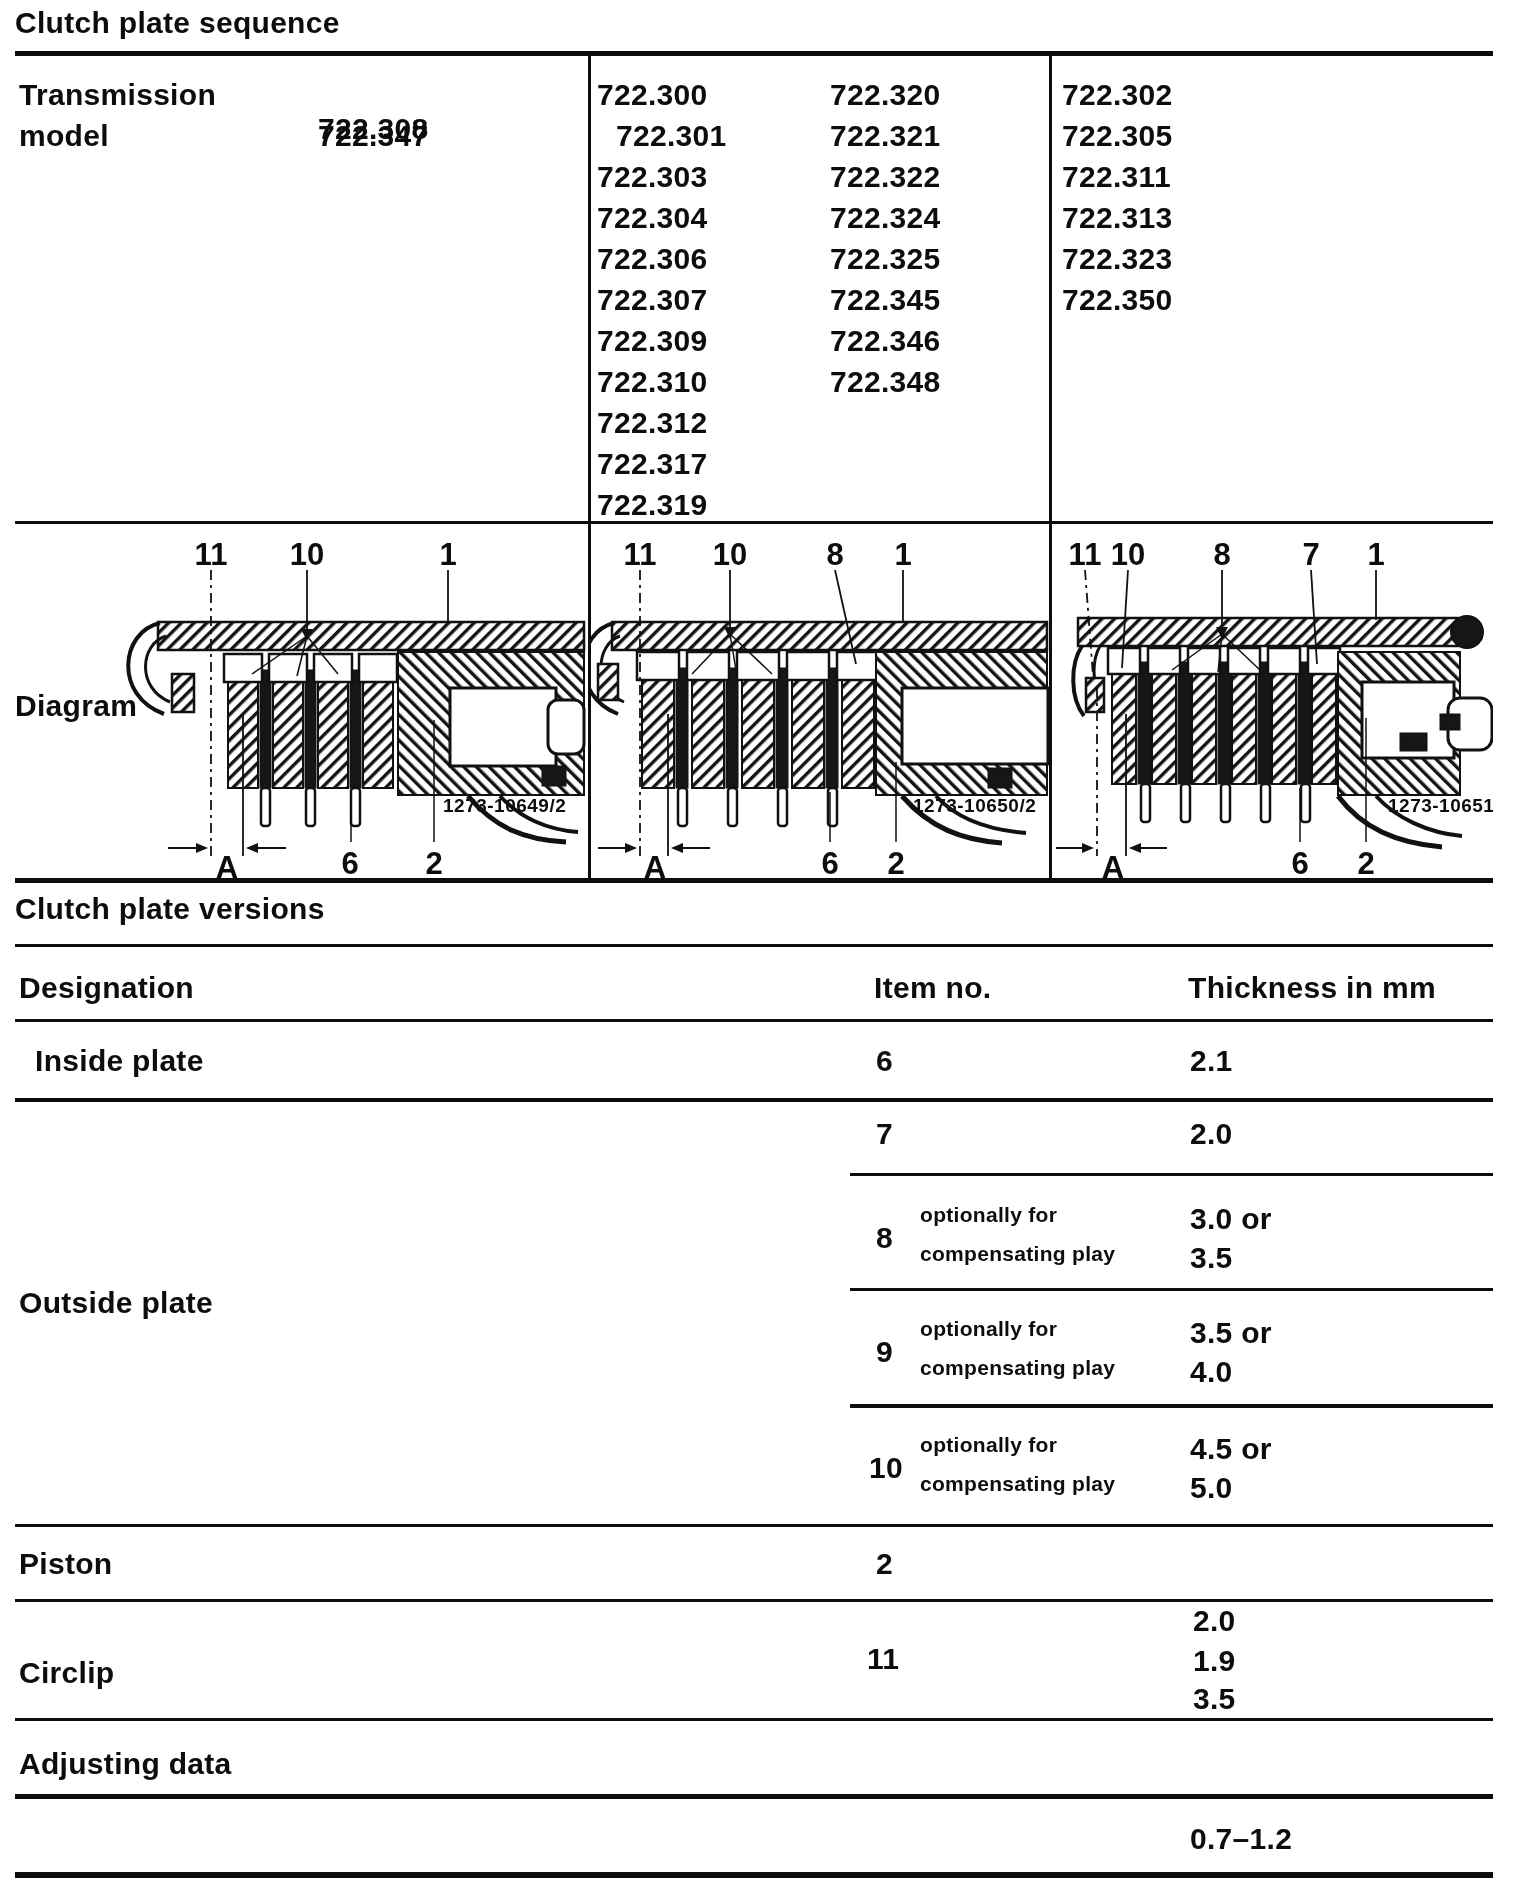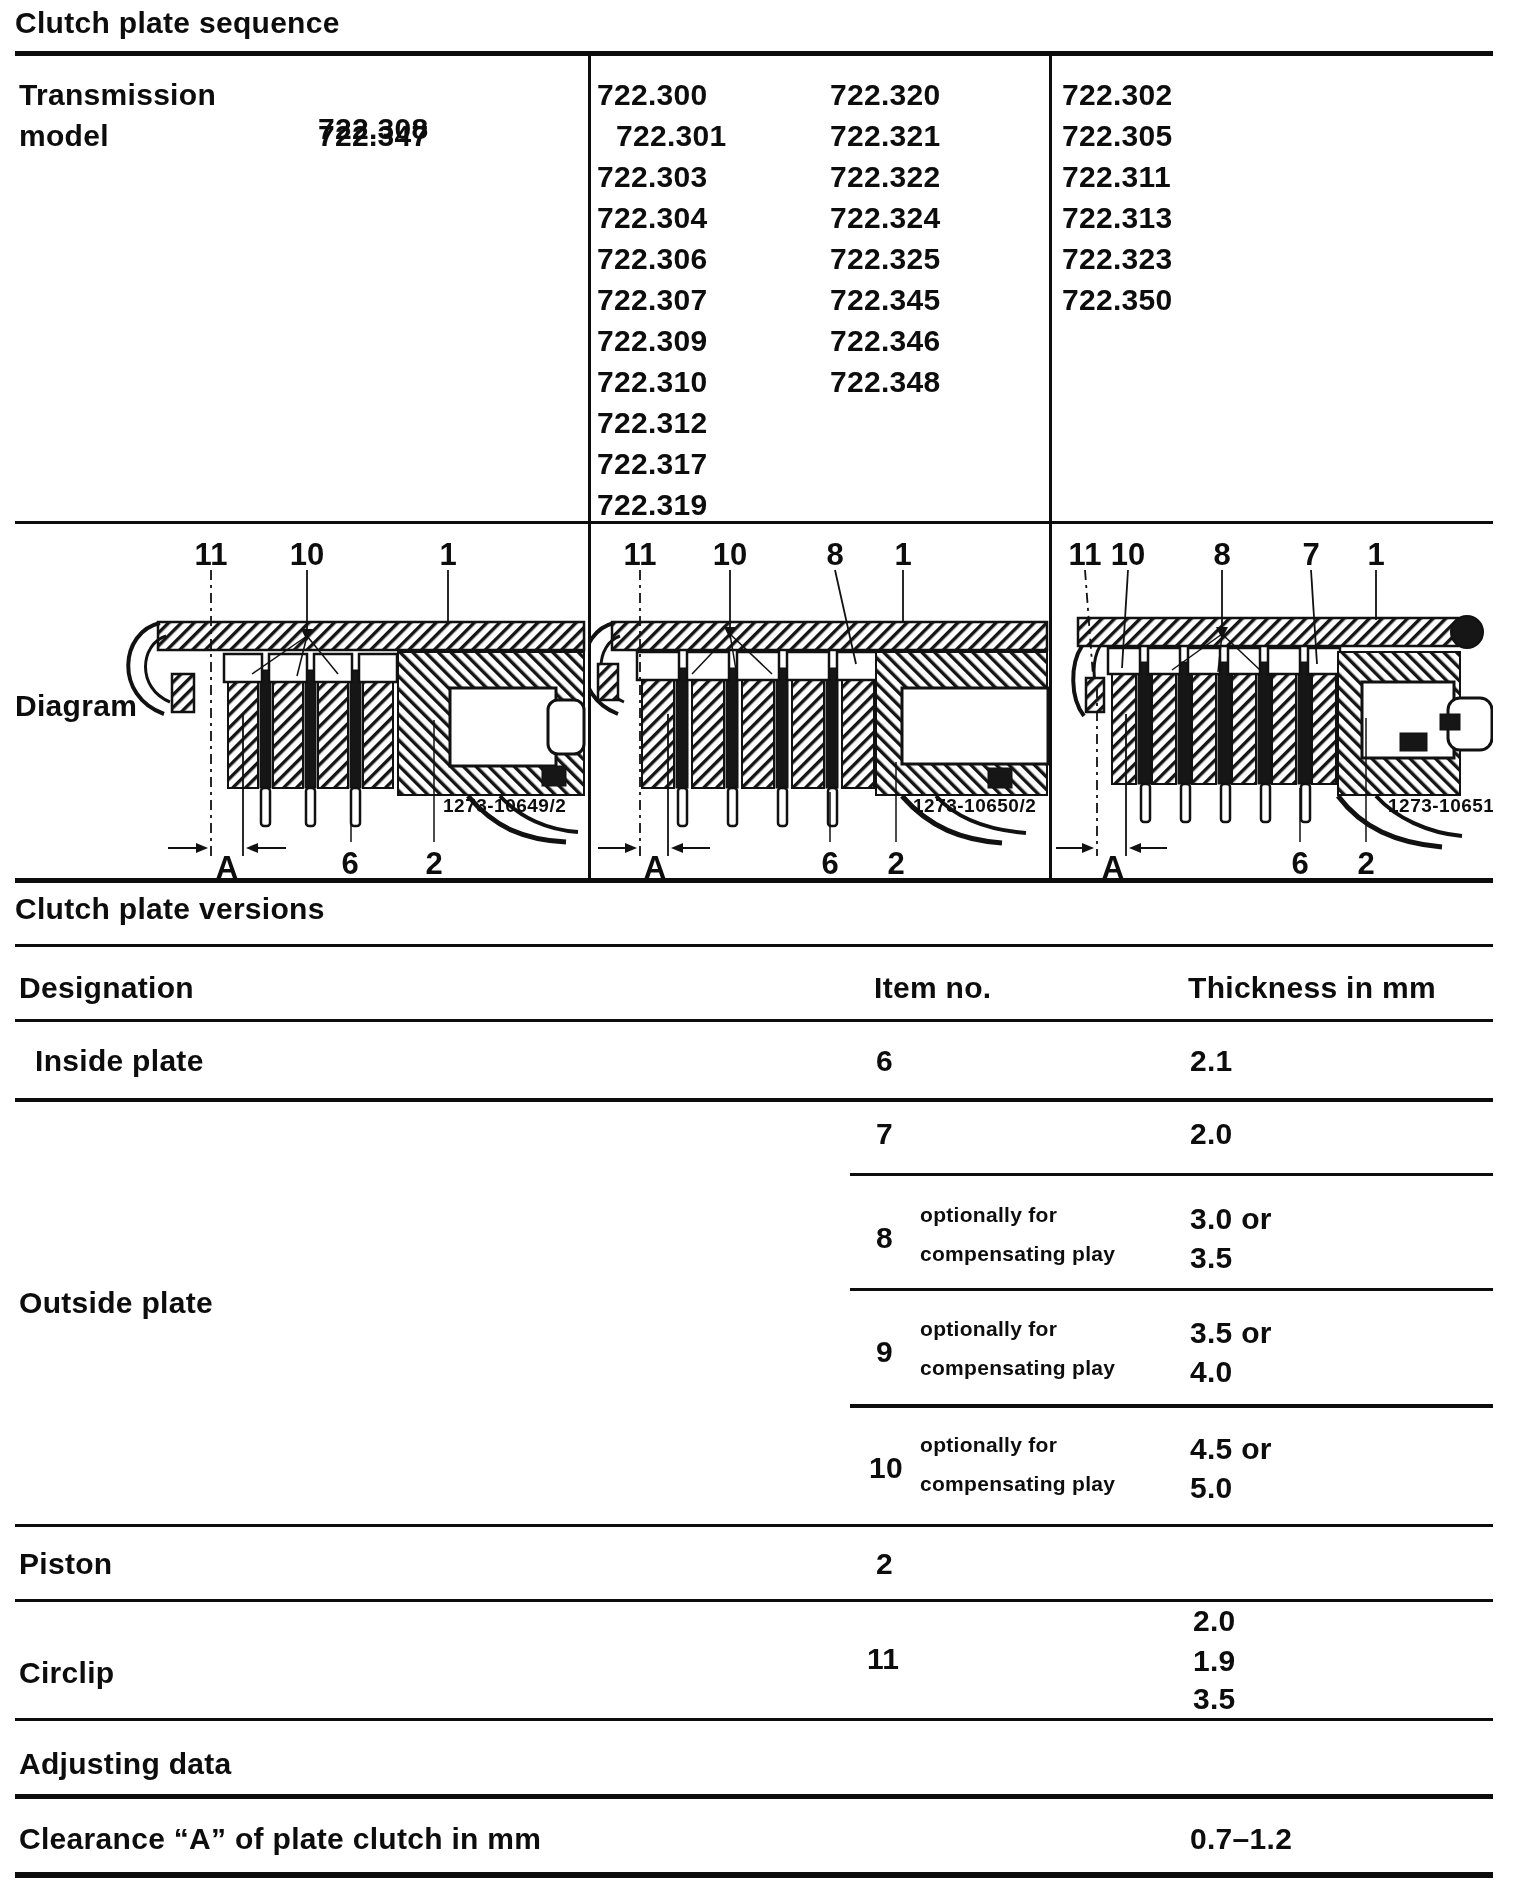--- a/index.html
+++ b/index.html
@@ -316,16 +316,15 @@
   <div class="t" style="left:19px;top:1549px;">Piston</div>
   <div class="t" style="left:876px;top:1549px;">2</div>
 
   <div class="t" style="left:19px;top:1658px;">Circlip</div>
   <div class="t" style="left:867px;top:1644px;">11</div>
   <div class="t" style="left:1193px;top:1606px;">2.0</div>
   <div class="t" style="left:1193px;top:1646px;">1.9</div>
   <div class="t" style="left:1193px;top:1684px;">3.5</div>
 
   <div class="t" style="left:19px;top:1749px;">Adjusting data</div>
-  <div class="t" style="left:19px;top:1824px;">Clearance “A” of plate clutch in mm</div>
   <div class="t" style="left:1190px;top:1824px;">0.7–1.2</div>
 
 </div>
 
 </body></html>

